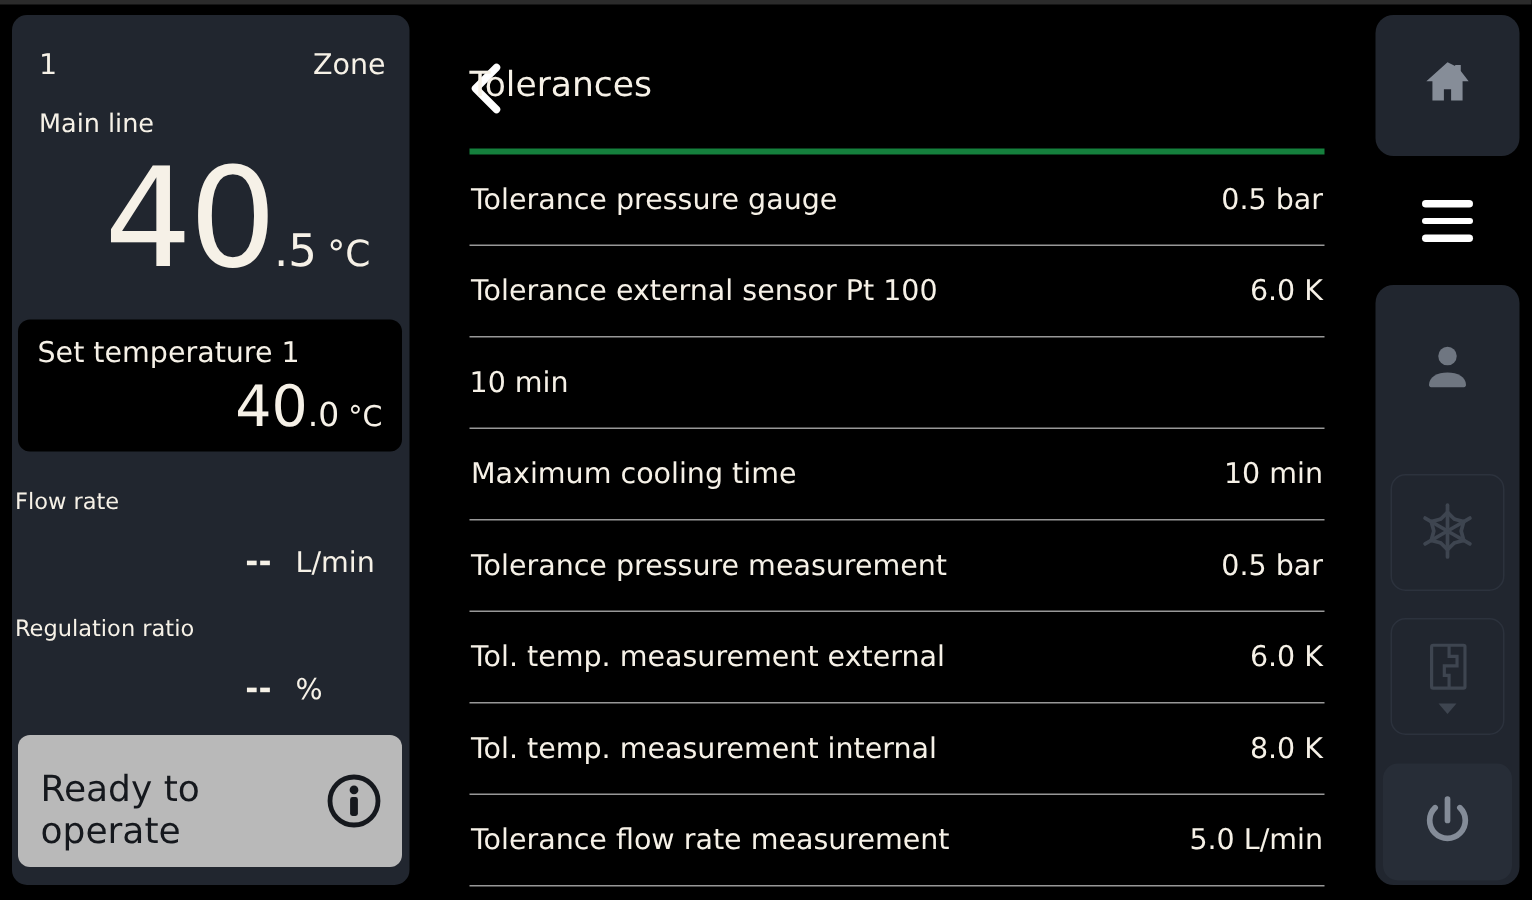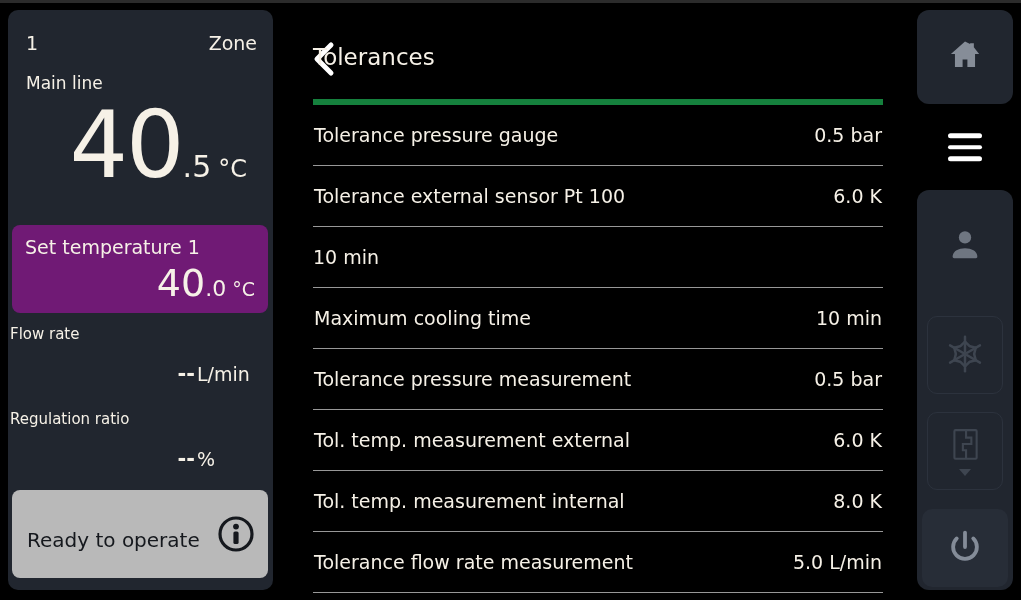--- a/index.html
+++ b/index.html
@@ -11,44 +11,44 @@
   .zone-panel{position:absolute;left:8px;top:10px;width:265px;height:580px;
               background:#21262f;border-radius:10px;}
   .zone-head{position:absolute;top:22px;left:18px;right:16px;display:flex;
              justify-content:space-between;font-size:19px;}
   .line-label{position:absolute;top:63px;left:18px;font-size:17px;}
   .big-temp{position:absolute;top:86px;left:16px;right:26px;height:100px;
             display:flex;justify-content:flex-end;align-items:baseline;}
   .big-temp .t-int{font-size:92px;line-height:100px;letter-spacing:-2px;}
   .big-temp .t-frac{font-size:30px;}
   .big-temp .t-unit{font-size:24px;margin-left:7px;}
-  .set-card{position:absolute;left:4px;top:215px;width:256px;height:88px;
-            background:#701a75;border-radius:8px;}
+  .set-card{position:absolute;left:4px;top:203px;width:256px;height:88px;
+            background:#000000;border-radius:8px;}
   .set-card .sc-label{position:absolute;top:11px;left:13px;font-size:19px;}
   .set-card .sc-value{position:absolute;right:13px;bottom:10px;display:flex;align-items:baseline;}
   .sc-value .t-int{font-size:38px;line-height:40px;}
   .sc-value .t-frac{font-size:22px;}
   .sc-value .t-unit{font-size:19px;margin-left:6px;}
   .meas-label{position:absolute;left:2px;font-size:15px;}
   .meas-row{position:absolute;left:16px;right:6px;display:flex;justify-content:flex-end;align-items:baseline;}
   .meas-value{font-size:21px;font-weight:bold;text-align:right;}
-  .meas-unit{width:70px;text-align:left;margin-left:2px;font-size:19px;}
+  .meas-unit{width:70px;text-align:left;margin-left:16px;font-size:19px;}
   .status-card{position:absolute;left:4px;top:480px;width:256px;height:88px;
                background:#b9b9b9;border-radius:8px;display:flex;align-items:center;
                padding:0 12px 0 15px;box-sizing:border-box;color:#15181d;}
-  .status-card .st-label{font-size:20px;margin-top:12px;}
+  .status-card .st-label{font-size:24px;margin-top:12px;}
   .status-card .info-wrap{margin-left:auto;width:40px;height:40px;}
 
   
   .main{position:absolute;left:273px;top:0;width:644px;height:600px;}
   .back-btn{position:absolute;left:35px;top:40px;width:32px;height:38px;background:none;
             border:none;padding:0;cursor:pointer;}
   .page-title{position:absolute;left:40px;top:44px;width:570px;text-align:left;
               font-size:23px;font-weight:400;margin:0;color:#f6f1e7;}
-  .tol-list{position:absolute;left:40px;top:99px;width:570px;border-top:6px solid #15803d;}
+  .tol-list{position:absolute;left:40px;top:99px;width:570px;border-top:4px solid #15803d;}
   .tol-row{height:60px;border-bottom:1px solid #989898;display:flex;align-items:center;
            justify-content:space-between;font-size:19px;}
   .tol-row .tl{padding-left:1px;}
   .tol-row .tv{padding-right:1px;white-space:nowrap;}
 
   
   .sidebar{position:absolute;left:917px;top:10px;width:96px;height:580px;}
   .sb-top{position:absolute;top:0;left:0;width:96px;height:94px;background:#21262f;
           border-radius:12px;display:flex;align-items:center;justify-content:center;}
   .sb-tab{position:absolute;top:94px;left:-30px;width:119px;height:86px;background:#000;

